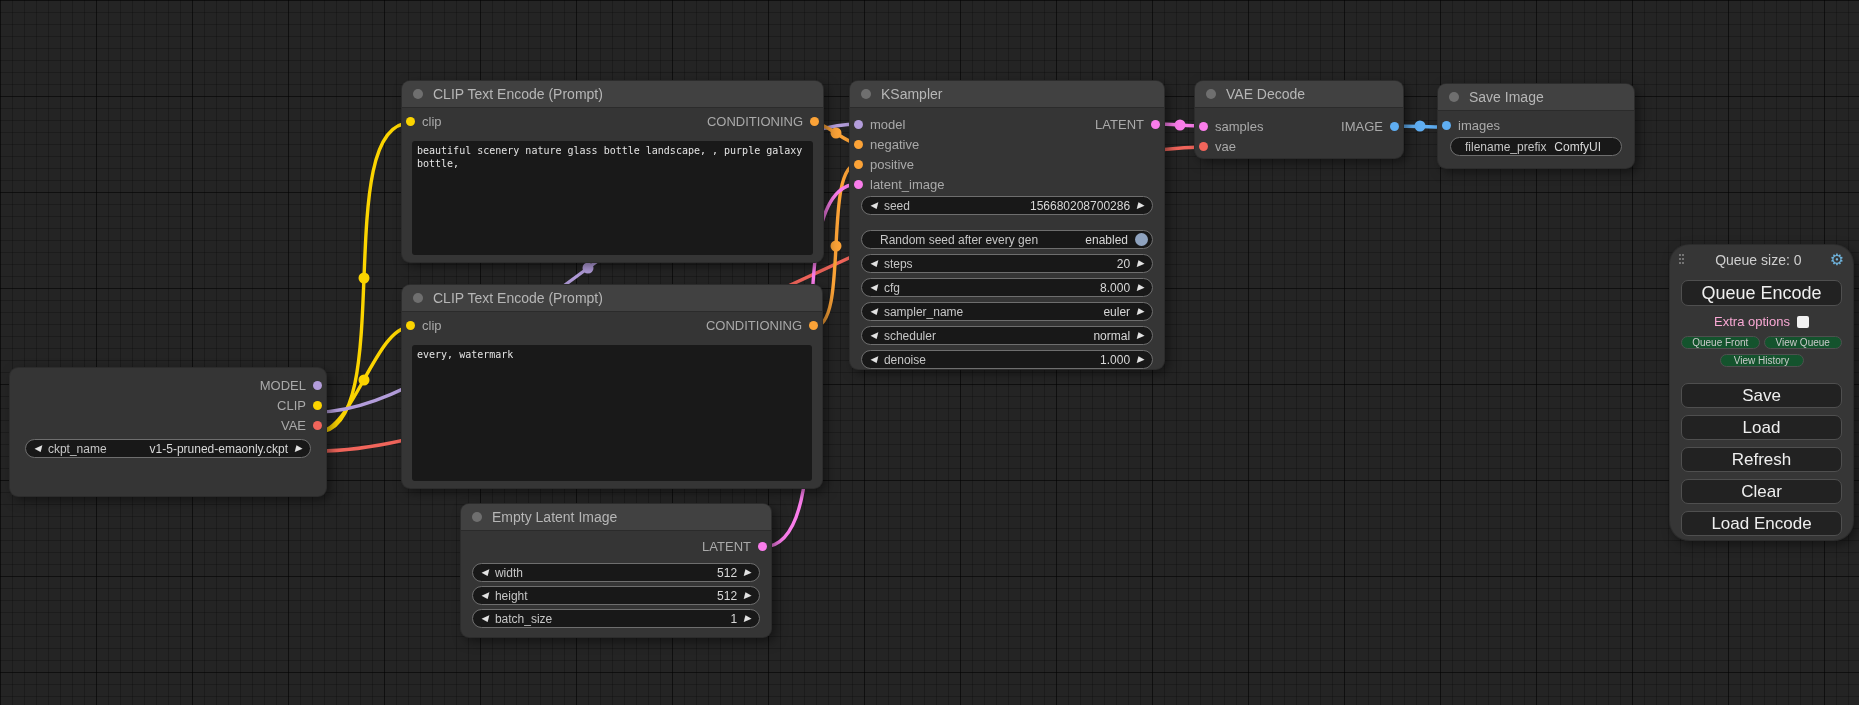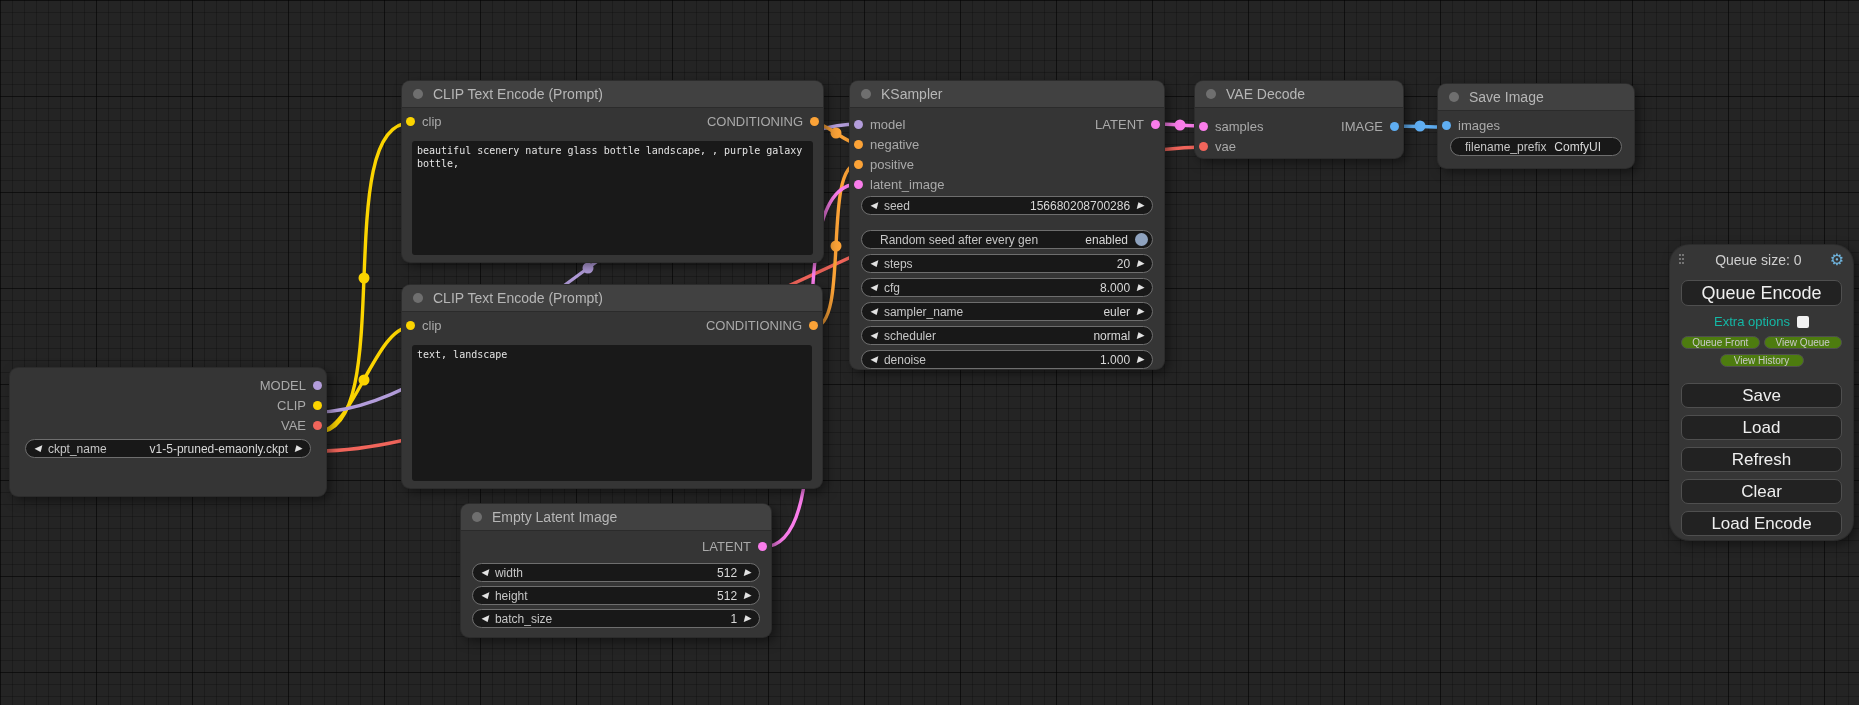--- a/index.html
+++ b/index.html
@@ -50,25 +50,25 @@
   .qhead{height:30px;display:flex;align-items:center;padding:0 9px;}
   .qtitle{flex:1;text-align:center;color:#cfcfcf;font-size:14px;}
   .gear{color:#6FB3DC;font-size:16px;line-height:1;cursor:pointer;}
   .grip{display:grid;grid-template-columns:3px 3px;grid-auto-rows:4px;width:8px;}
   .grip i{width:2px;height:2px;border-radius:50%;background:#8a8a8a;}
   .qbtn{display:block;margin:7px 11px 0 11px;height:25px;background:#222;
     border:1px solid #4f4f4f;border-radius:7px;color:#efefef;font-size:17px;
     text-align:center;line-height:24px;box-sizing:border-box;cursor:pointer;}
   .qbtn.first{margin-top:5px;height:26px;font-size:18px;line-height:25px;}
   .qbtn.gap{margin-top:16px;}
-  .extra{margin-top:7px;height:17px;text-align:center;font-size:13px;color:#14b8a6;
+  .extra{margin-top:7px;height:17px;text-align:center;font-size:13px;color:#f9a8d4;
     display:flex;align-items:center;justify-content:center;gap:7px;}
   .checkbox{width:12px;height:12px;background:#f2f2f2;border-radius:2px;display:inline-block;cursor:pointer;}
   .smallrow{display:flex;gap:4px;margin:6px 11px 0 11px;}
-  .qsm{flex:1;height:13px;background:#4d7c0f;border:1px solid #4f4f4f;border-radius:8px;
+  .qsm{flex:1;height:13px;background:#14532d;border:1px solid #4f4f4f;border-radius:8px;
     color:#c9c9c9;font-size:10px;line-height:12px;text-align:center;box-sizing:border-box;cursor:pointer;}
   .qsm.history{flex:none;width:84px;margin:5px auto 0 auto;display:block;}
 </style>
 </head>
 <body>
 
 <div id="stage">
 
   <svg id="wires" width="1859" height="705">
     <path class="w-clip" d="M318,432 C398,432 330,123 410,123"></path>
@@ -149,21 +149,21 @@
     <div class="row" style="margin-top:3px;">
       <span class="io">
           <i class="dot c-clip"></i>
           <em style="font-style:normal">clip</em>
         </span>
       <span class="io">
           <em style="font-style:normal">CONDITIONING</em>
           <i class="dot c-cond"></i>
         </span>
     </div>
-    <div class="prompt" style="height:136px;">text, landscape</div>
+    <div class="prompt" style="height:136px;">every, watermark</div>
   </div>
 
   <div class="node" style="left:461px;top:504px;width:310px;height:133px;">
     <div class="ntitle">
       <span class="cdot"></span>
       <span>Empty Latent Image</span>
     </div>
     <div style="height:5px"></div>
     <div class="row outonly">
         <span class="io">

